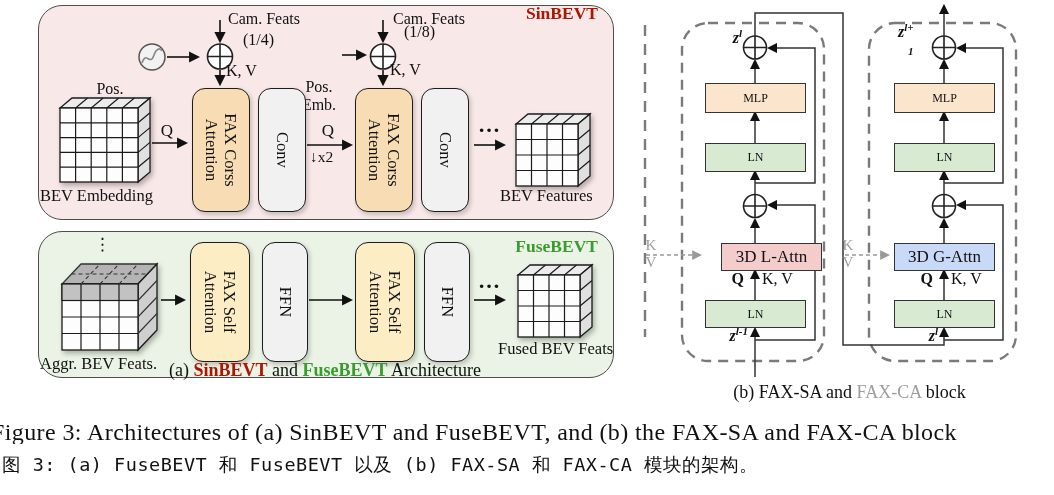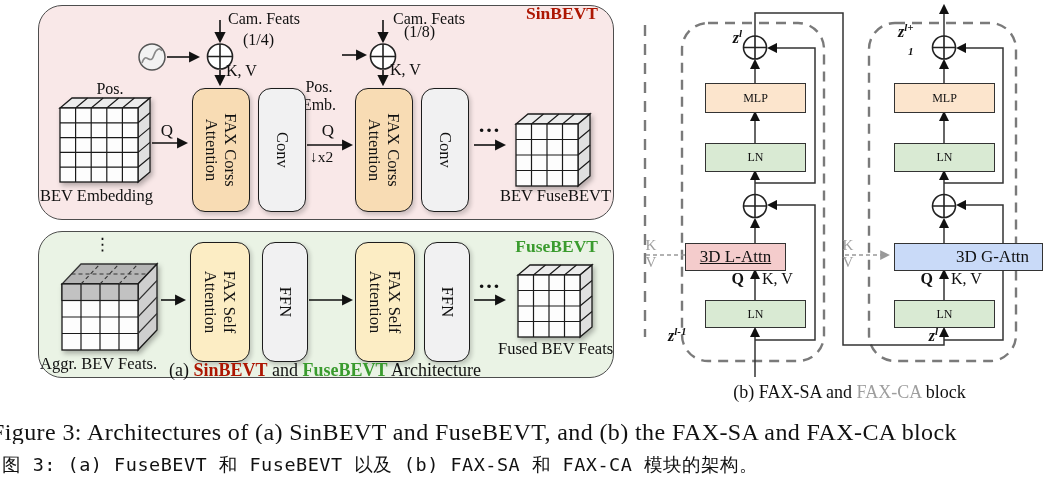--- a/index.html
+++ b/index.html
@@ -182,21 +182,21 @@
 <div class="dots z4" style="left:472px;top:112px;width:36px;text-align:center;">…</div>
 
 <svg class="cube z4" style="left:514px;top:112px;" width="78" height="76" viewBox="0 0 78 76">
   <polygon points="2,12 64,12 76,2 14,2" fill="#ececec" stroke="#1a1a1a" stroke-width="1.3"></polygon>
   <polygon points="64,12 76,2 76,64 64,74" fill="#e0e0e0" stroke="#1a1a1a" stroke-width="1.3"></polygon>
   <rect x="2" y="12" width="62" height="62" fill="#fdfdfd" stroke="#1a1a1a" stroke-width="1.3"></rect>
   <path d="M17.5,12V74 M33,12V74 M48.5,12V74 M2,27.5H64 M2,43H64 M2,58.5H64
            M17.5,12L29.5,2 M33,12L45,2 M48.5,12L60.5,2
            M64,27.5L76,17.5 M64,43L76,33 M64,58.5L76,48.5" stroke="#1a1a1a" stroke-width="1.2" fill="none"></path>
 </svg>
-<div class="cubelbl z4" style="left:500px;top:186px;width:110px;">BEV FuseBEVT</div>
+<div class="cubelbl z4" style="left:500px;top:186px;width:110px;">BEV Features</div>
 
 <div class="ptitle z4" style="left:470px;top:236px;color:#3a9b2e;">FuseBEVT</div>
 
 <div class="lbl z4" style="left:94px;top:235px;font-size:17px;">⋮</div>
 
 <svg class="cube z4" style="left:60px;top:256px;" width="100" height="96" viewBox="0 0 100 96">
   <polygon points="2,28 78,28 97,8 21,8" fill="#b4b4b4" stroke="#333" stroke-width="1.3"></polygon>
   <polygon points="78,28 97,8 97,74 78,94" fill="#cfcfcf" stroke="#1a1a1a" stroke-width="1.3"></polygon>
   <rect x="2" y="28" width="76" height="66" fill="#fdfdfd" stroke="#1a1a1a" stroke-width="1.3"></rect>
   <rect x="2" y="28" width="76" height="16.5" fill="#c2c2c2" stroke="#1a1a1a" stroke-width="1.2"></rect>
@@ -244,46 +244,46 @@
 
 <div class="zlbl z4" style="left:702px;top:27px;width:40px;text-align:right;">
   <span>z</span><sup>l</sup>
 </div>
 <div class="rblk mlp z4" style="left:705px;top:83px;width:99px;height:28px;">
   <span>MLP</span>
 </div>
 <div class="rblk ln z4" style="left:705px;top:143px;width:99px;height:27px;">
   <span>LN</span>
 </div>
-<div class="rblk lattn z4" style="left:685px;top:243px;width:99px;height:26px;text-decoration:underline;">
+<div class="rblk lattn z4" style="left:721px;top:243px;width:99px;height:26px;">
   <span>3D L-Attn</span>
 </div>
 <div class="qkv z4" style="left:716px;top:270px;width:28px;text-align:right;font-weight:bold;">Q</div>
 <div class="qkv z4" style="left:762px;top:270px;">K, V</div>
 <div class="rblk ln z4" style="left:705px;top:300px;width:99px;height:26px;">
   <span>LN</span>
 </div>
-<div class="zlbl z4" style="left:668px;top:325px;width:48px;">
+<div class="zlbl z4" style="left:700px;top:325px;width:48px;text-align:right;">
   <span>z</span><sup>l-1</sup>
 </div>
 <div class="sidekv z4" style="left:642px;top:237px;">
   <span>K</span><br><span>V</span>
 </div>
 
 <div class="zlbl z4" style="left:898px;top:21px;width:34px;">
   <span>z</span><sup>l+</sup><br>
   <span style="font-size:11px;padding-left:10px;">1</span>
 </div>
 <div class="rblk mlp z4" style="left:894px;top:83px;width:99px;height:28px;">
   <span>MLP</span>
 </div>
 <div class="rblk ln z4" style="left:894px;top:143px;width:99px;height:27px;">
   <span>LN</span>
 </div>
-<div class="rblk gattn z4" style="left:894px;top:243px;width:99px;height:26px;padding-left:48px;">
+<div class="rblk gattn z4" style="left:894px;top:243px;width:99px;height:26px;">
   <span>3D G-Attn</span>
 </div>
 <div class="qkv z4" style="left:905px;top:270px;width:28px;text-align:right;font-weight:bold;">Q</div>
 <div class="qkv z4" style="left:951px;top:270px;">K, V</div>
 <div class="rblk ln z4" style="left:894px;top:300px;width:99px;height:26px;">
   <span>LN</span>
 </div>
 <div class="zlbl z4" style="left:890px;top:325px;width:48px;text-align:right;">
   <span>z</span><sup>l</sup>
 </div>

